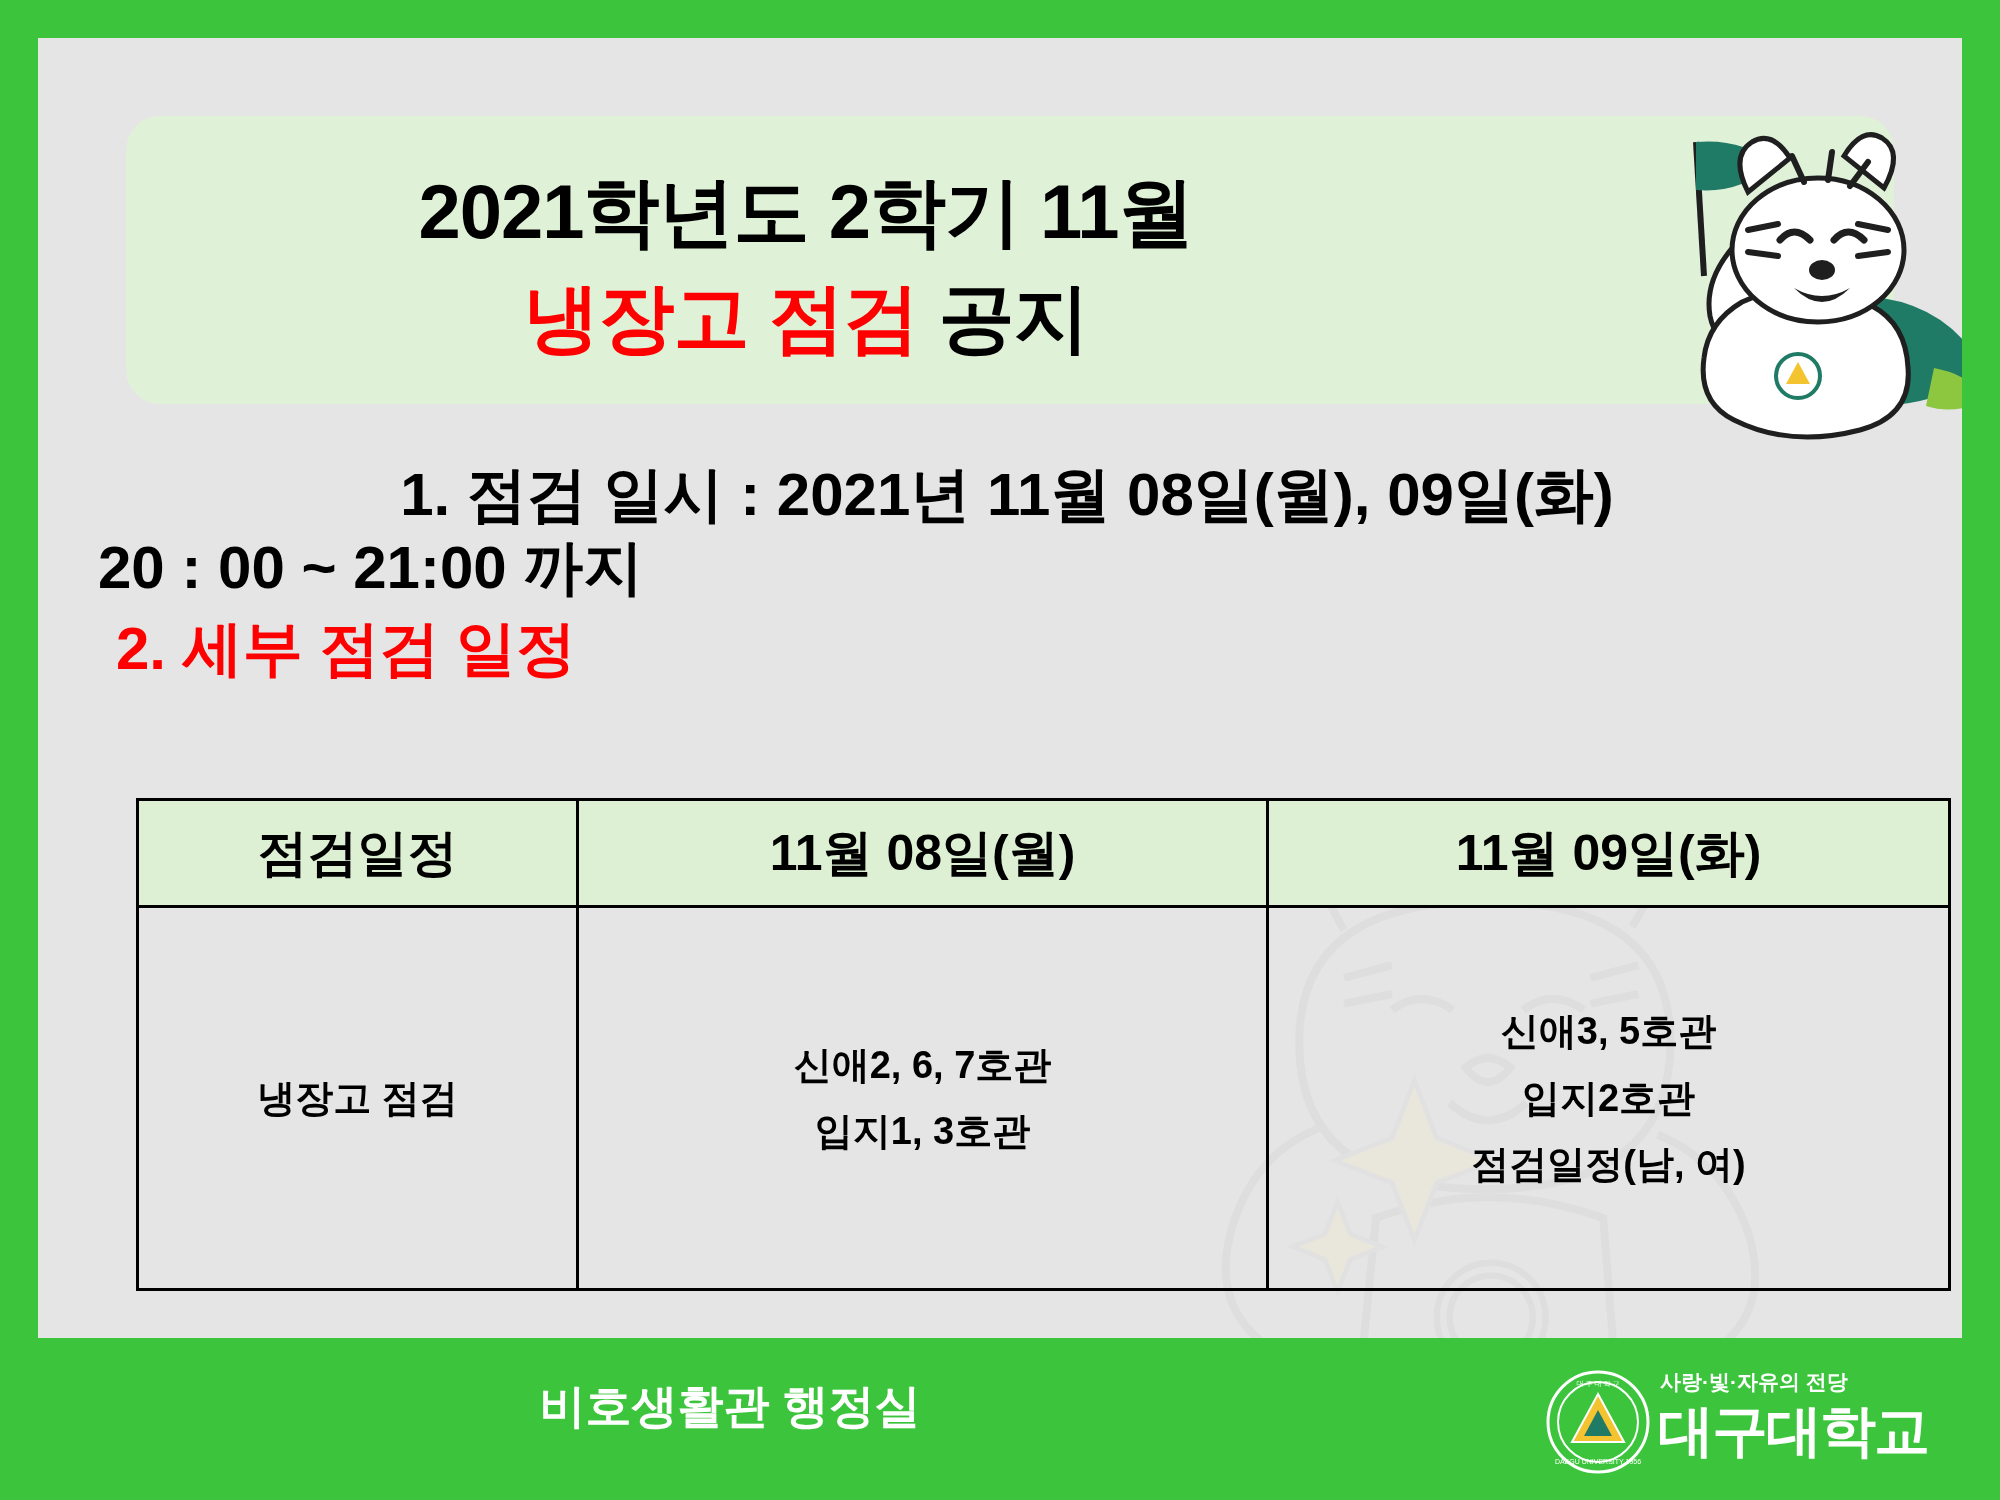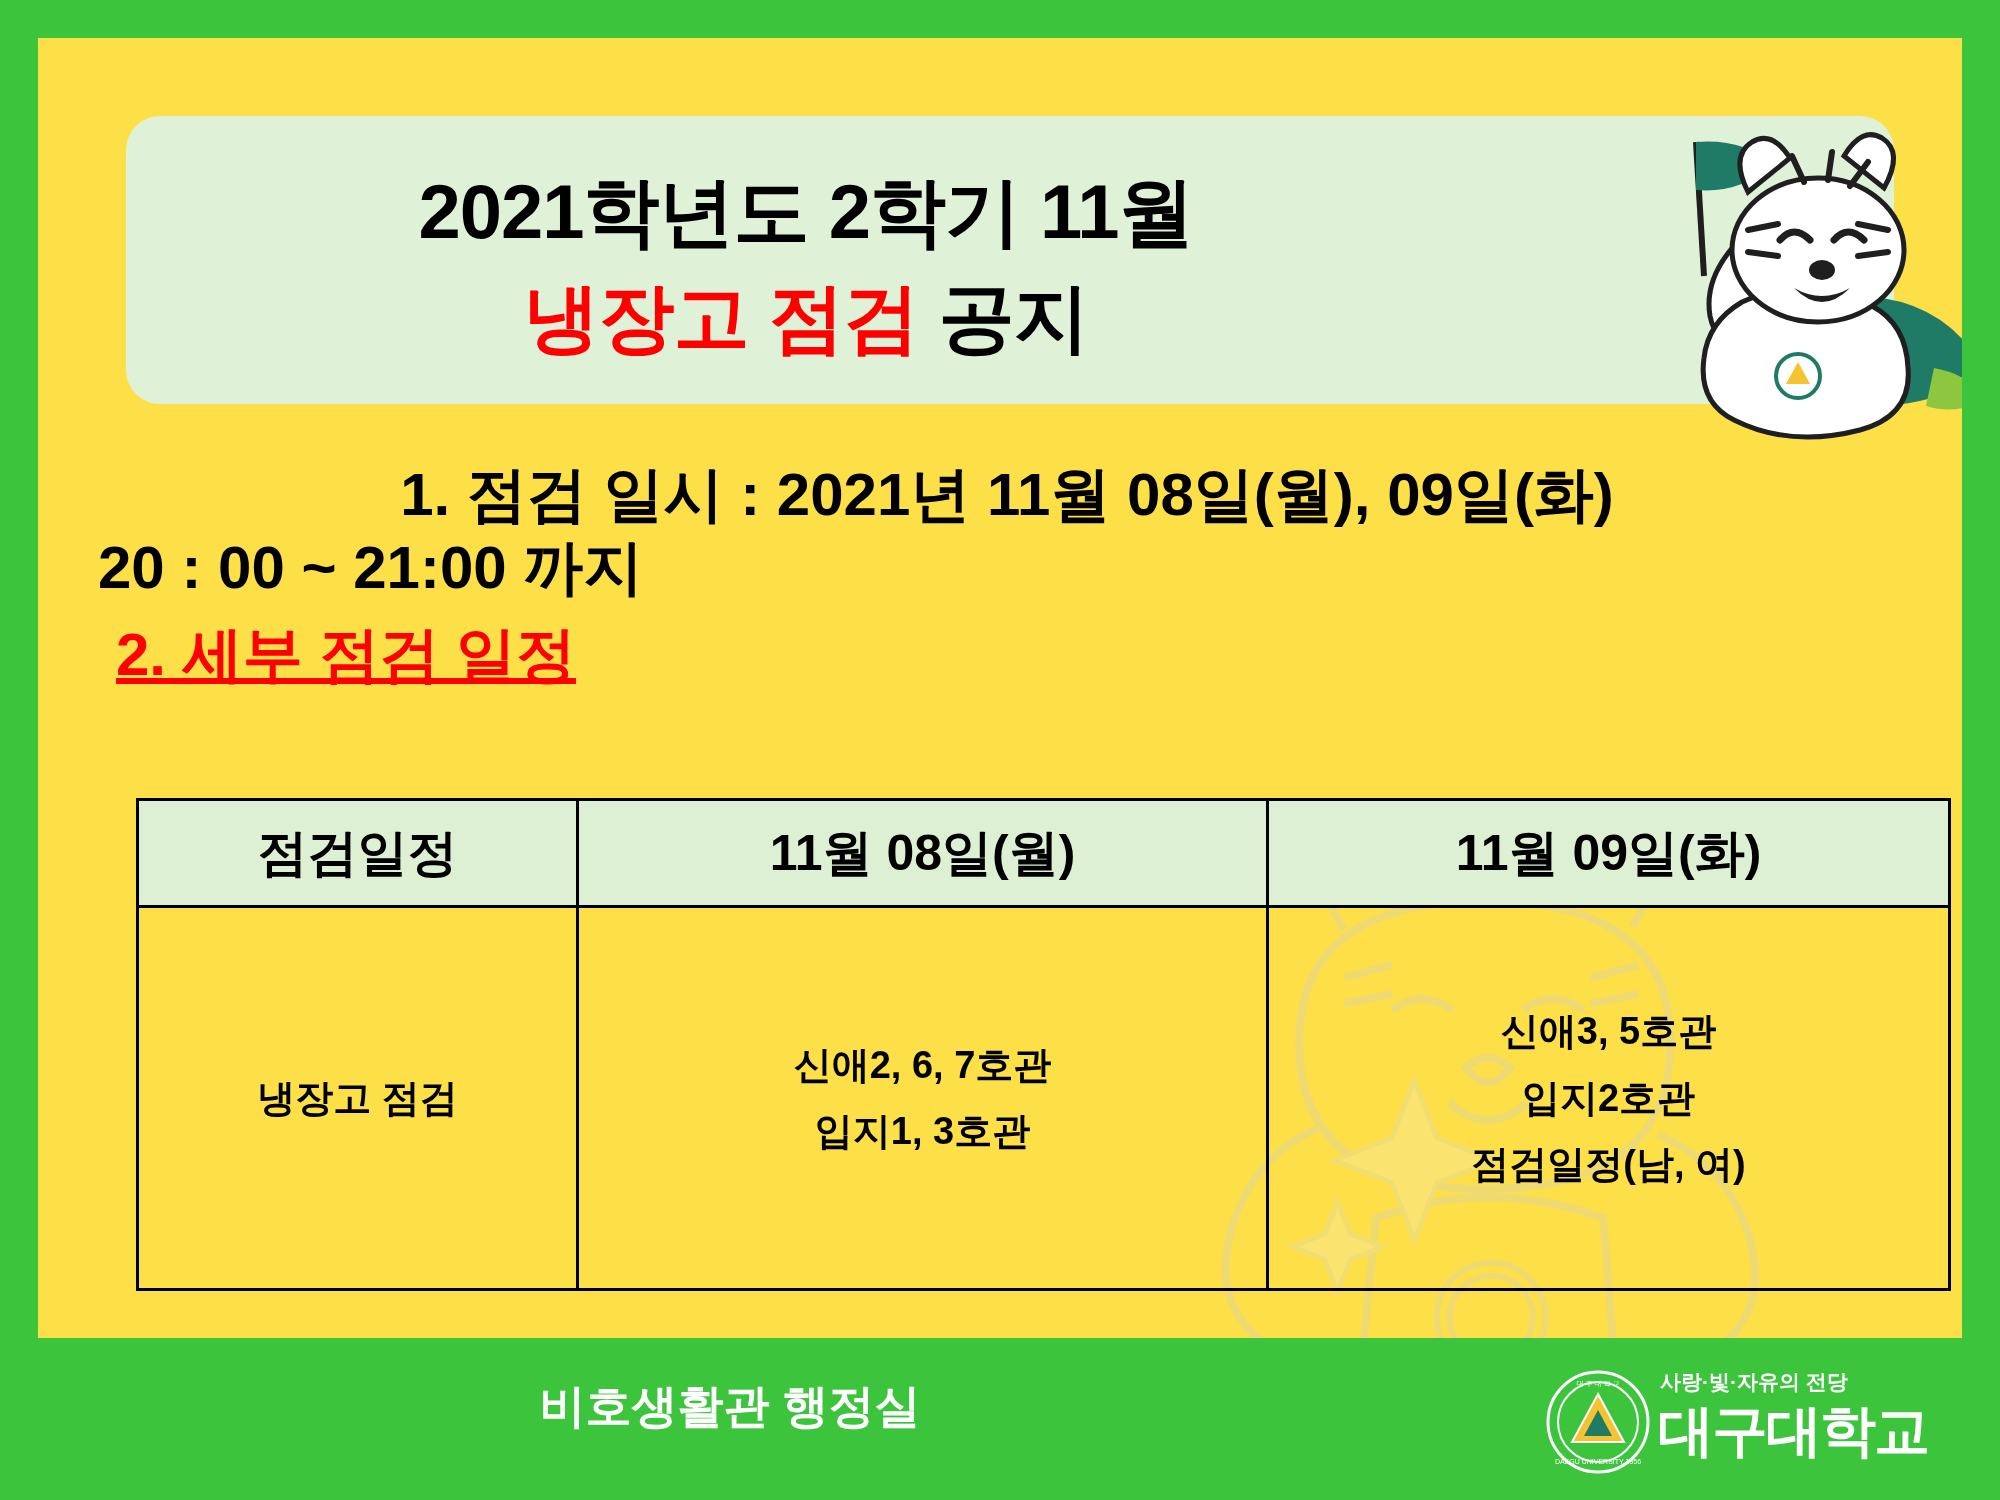--- a/index.html
+++ b/index.html
@@ -21,21 +21,21 @@
     height: 1500px;
     background: #3cc53c;
     box-sizing: border-box;
   }
   #white-page {
     position: absolute;
     left: 38px;
     top: 38px;
     width: 1924px;
     height: 1300px;
-    background: #fde047;
+    background: #e5e5e5;
     overflow: hidden;
   }
 
   
   #watermark {
     position: absolute;
     right: 170px;
     bottom: -40px;
     width: 640px;
     height: 640px;
@@ -87,21 +87,21 @@
   }
   .body-line {
     font-size: 60px;
     font-weight: 700;
     color: #000000;
     line-height: 1.22;
     white-space: nowrap;
   }
   #line-item1 { padding-left: 18px; text-align: center; }
   #line-time  { text-align: left; padding-right: 300px; }
-  #line-item2 { padding-left: 18px; color: #ff0000; margin-top: 14px; text-decoration: underline; }
+  #line-item2 { padding-left: 18px; color: #ff0000; margin-top: 8px; }
 
   
   #schedule-table {
     position: absolute;
     left: 98px;
     top: 760px;
     width: 1812px;
     border-collapse: collapse;
     table-layout: fixed;
   }

